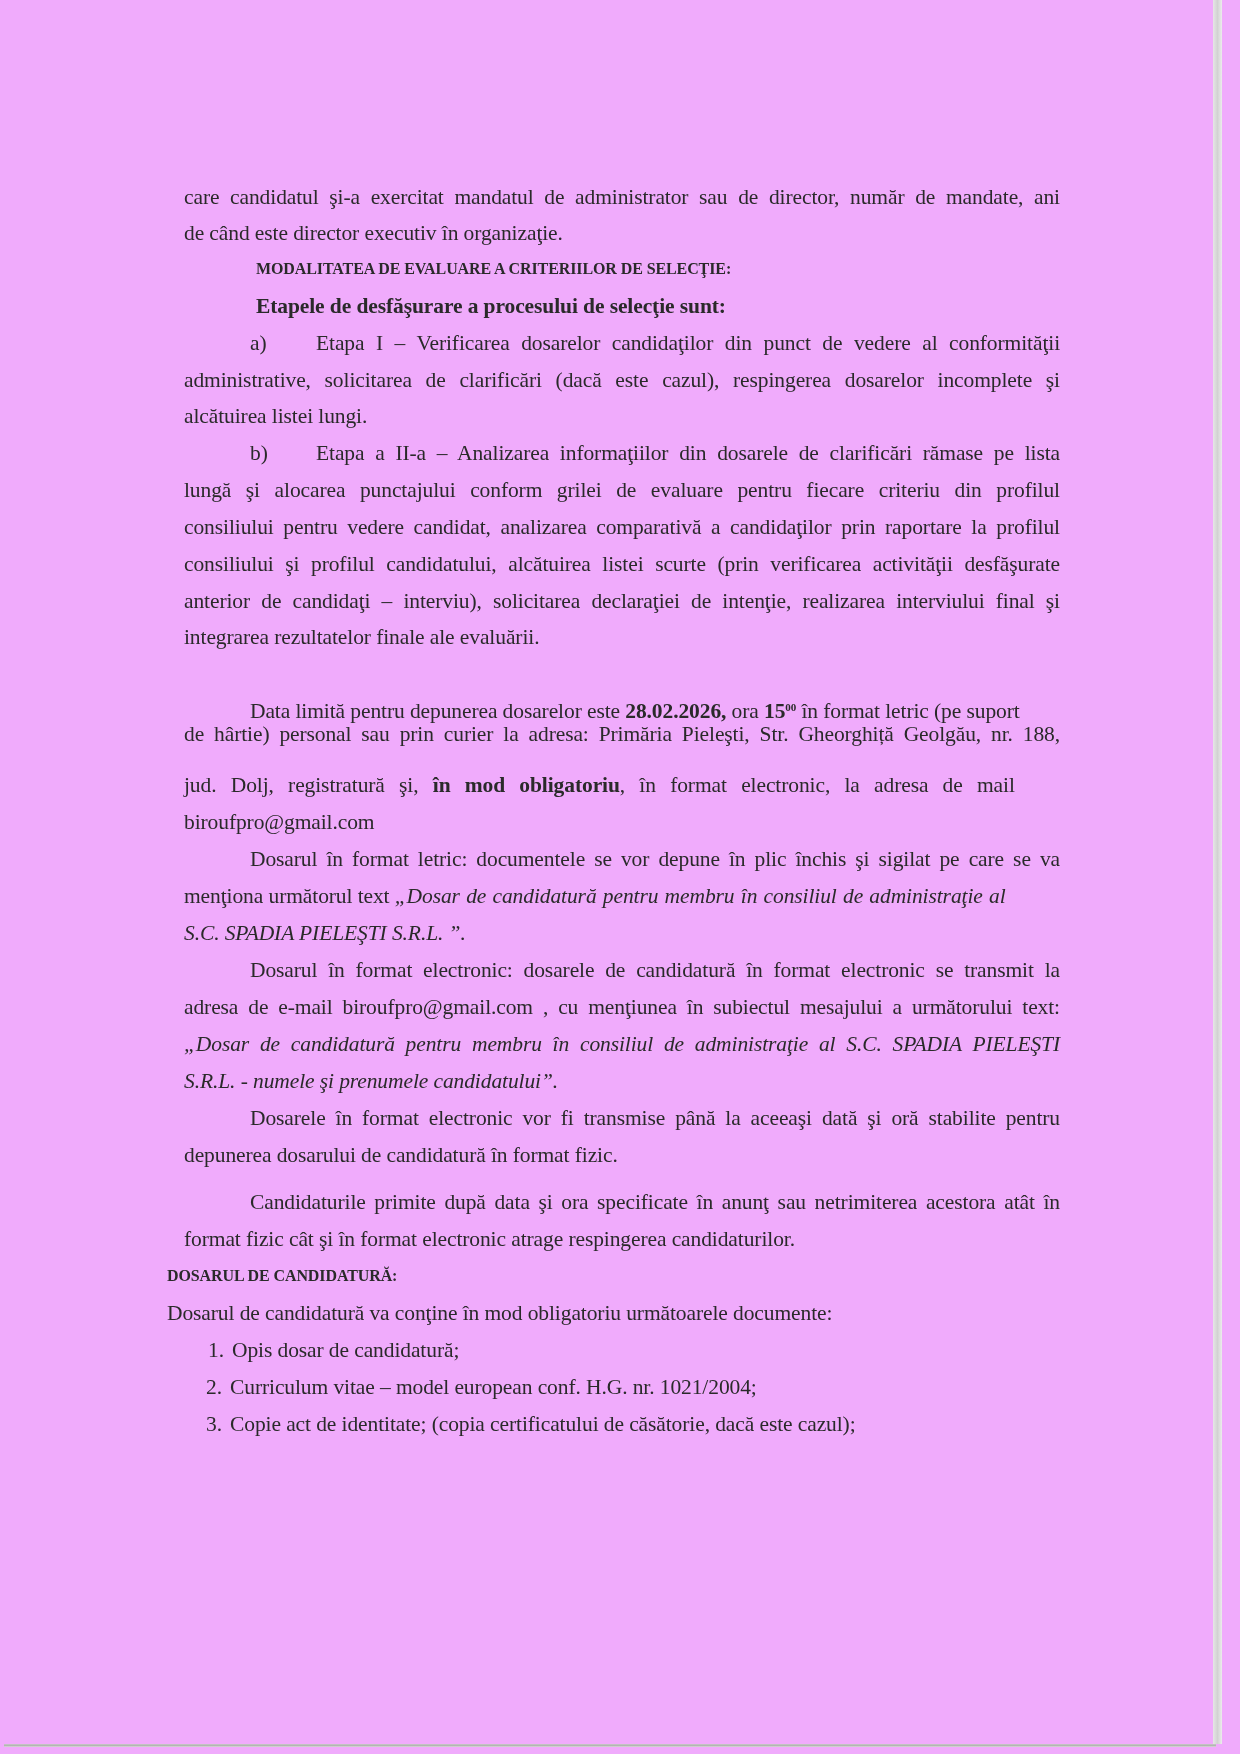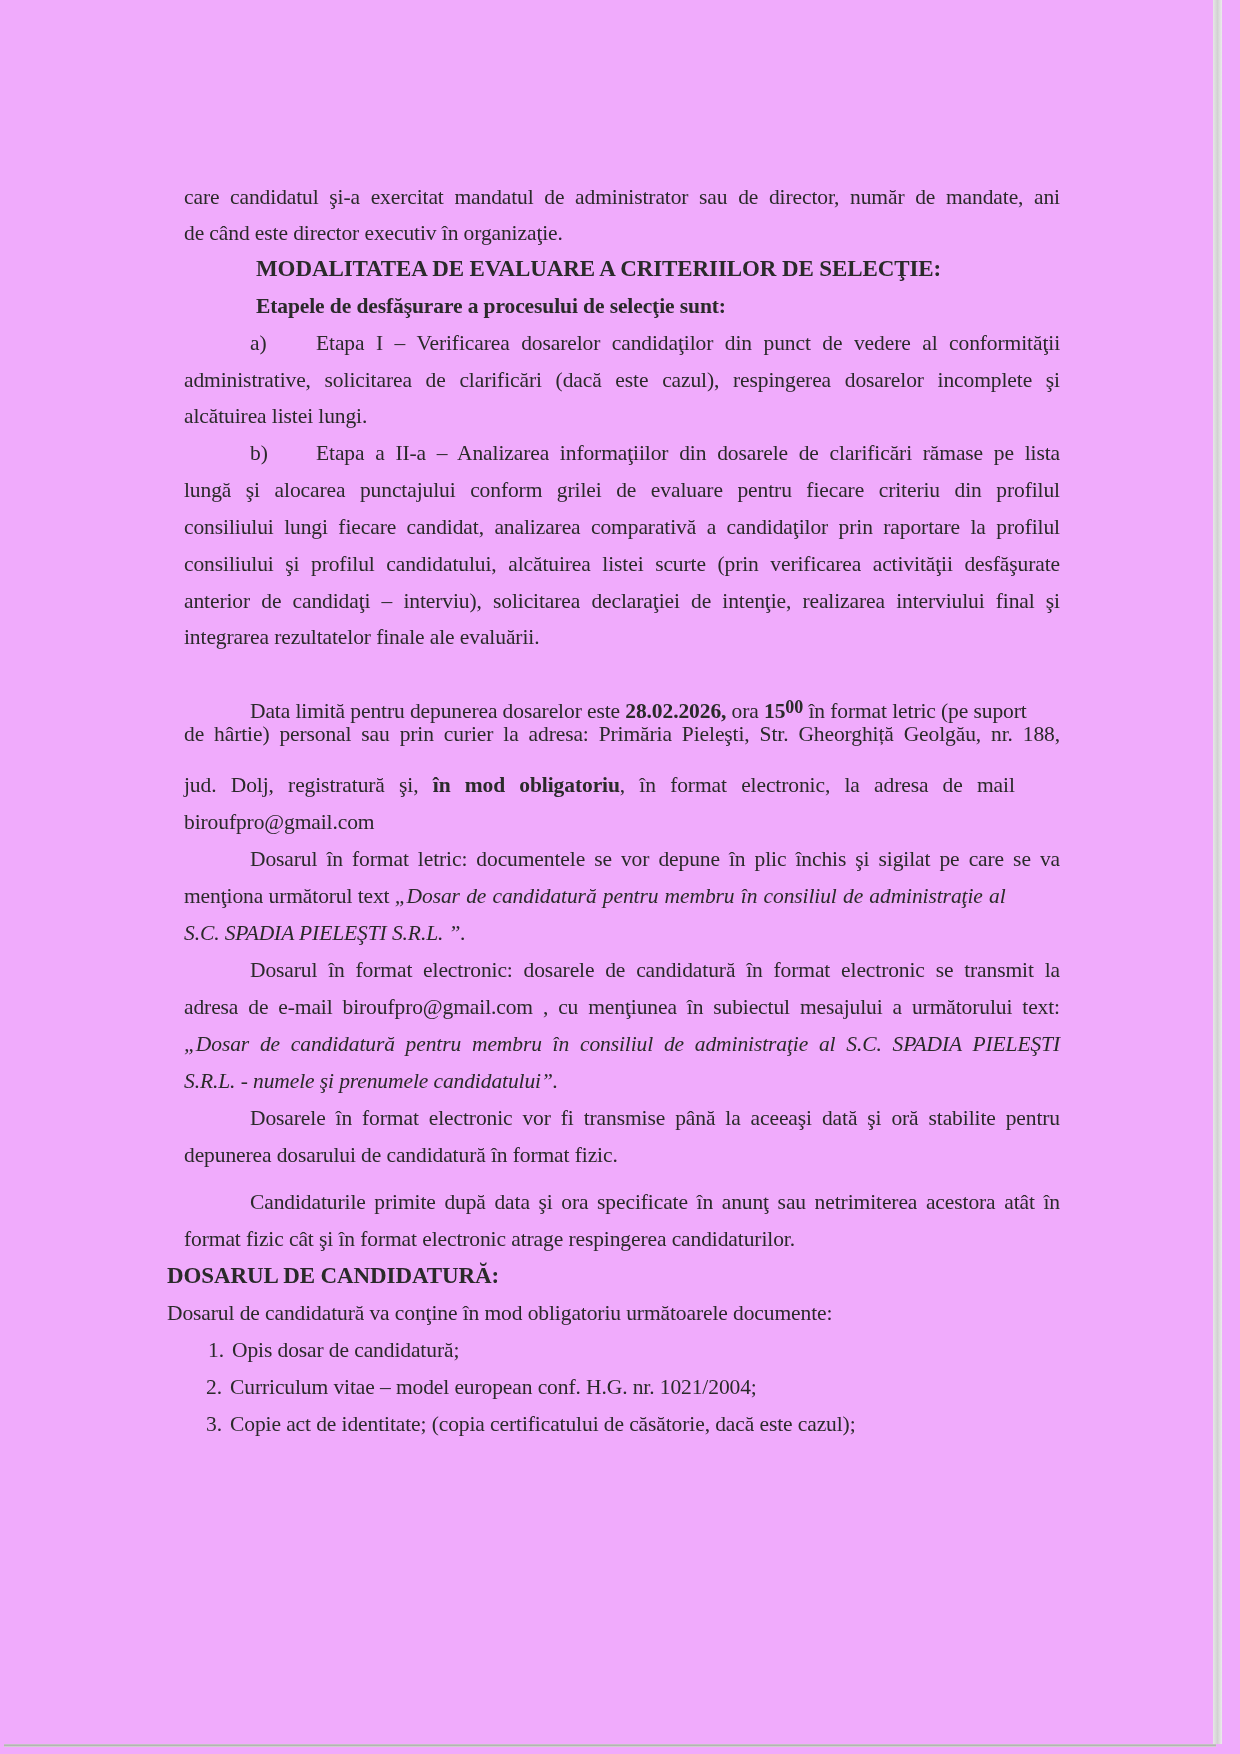--- a/index.html
+++ b/index.html
@@ -16,22 +16,22 @@
       position: absolute; left: 4px; top: 1744px; width: 1212px; height: 3px;
       background: linear-gradient(to bottom, #c9c9c9, #b4b4b4, #dcdcdc);
     }
     .line {
       position: absolute; font-size: 21.5px; line-height: 28px; white-space: nowrap;
       letter-spacing: -0.1px;
     }
     .j { text-align: justify; text-align-last: justify; white-space: normal; }
     .b { font-weight: bold; }
     .i { font-style: italic; }
-    .head { font-weight: bold; font-size: 23px; }
-    sup { font-size: 18px; vertical-align: top; position: relative; top: -4px; }
+    .head { font-weight: bold; font-size: 16px; }
+    sup { font-size: 11px; vertical-align: top; position: relative; top: -4px; }
     .li-num { display: inline-block; width: 24px; }
     .tab-marker { display: inline-block; width: 66px; }
   </style>
 </head>
 <body>
 
 <div class="page">
 
   <div class="line j" style="left:184px; top:183px; width:876px;">care candidatul şi-a exercitat mandatul de administrator sau de director, număr de mandate, ani</div>
   <div class="line" style="left:184px; top:219px;">de când este director executiv în organizaţie.</div>
@@ -42,21 +42,21 @@
   <div class="line" style="left:250px; top:329px; width:810px;">
     <span class="tab-marker">a)</span><span class="j" style="display:inline-block; width:744px; vertical-align:top;">Etapa I – Verificarea dosarelor candidaţilor din punct de vedere al conformităţii</span>
   </div>
   <div class="line j" style="left:184px; top:366px; width:876px;">administrative, solicitarea de clarificări (dacă este cazul), respingerea dosarelor incomplete şi</div>
   <div class="line" style="left:184px; top:402px;">alcătuirea listei lungi.</div>
 
   <div class="line" style="left:250px; top:439px; width:810px;">
     <span class="tab-marker">b)</span><span class="j" style="display:inline-block; width:744px; vertical-align:top;">Etapa a II-a – Analizarea informaţiilor din dosarele de clarificări rămase pe lista</span>
   </div>
   <div class="line j" style="left:184px; top:476px; width:876px;">lungă şi alocarea punctajului conform grilei de evaluare pentru fiecare criteriu din profilul</div>
-  <div class="line j" style="left:184px; top:513px; width:876px;">consiliului lungi fiecare candidat, analizarea comparativă a candidaţilor prin raportare la profilul</div>
+  <div class="line j" style="left:184px; top:513px; width:876px;">consiliului pentru vedere candidat, analizarea comparativă a candidaţilor prin raportare la profilul</div>
   <div class="line j" style="left:184px; top:550px; width:876px;">consiliului şi profilul candidatului, alcătuirea listei scurte (prin verificarea activităţii desfăşurate</div>
   <div class="line j" style="left:184px; top:587px; width:876px;">anterior de candidaţi – interviu), solicitarea declaraţiei de intenţie, realizarea interviului final şi</div>
   <div class="line" style="left:184px; top:623px;">integrarea rezultatelor finale ale evaluării.</div>
 
 
   <div class="line" style="left:250px; top:697px; width:810px; white-space:nowrap;">
     <span>Data limită pentru depunerea dosarelor este </span><span class="b">28.02.2026,</span><span> ora </span><span class="b">15</span><sup class="b">00</sup><span> în format letric (pe suport</span>
   </div>
   <div class="line j" style="left:184px; top:720px; width:876px;">de hârtie) personal sau prin curier la adresa: Primăria Pieleşti, Str. Gheorghiță Geolgău, nr. 188,</div>
   <div class="line" style="left:184px; top:771px; width:876px; word-spacing:9px;">

